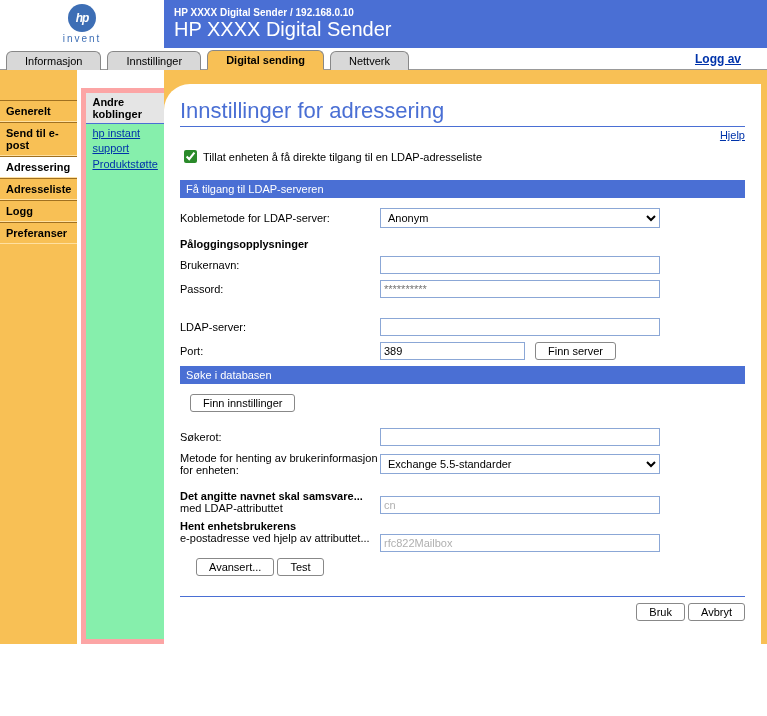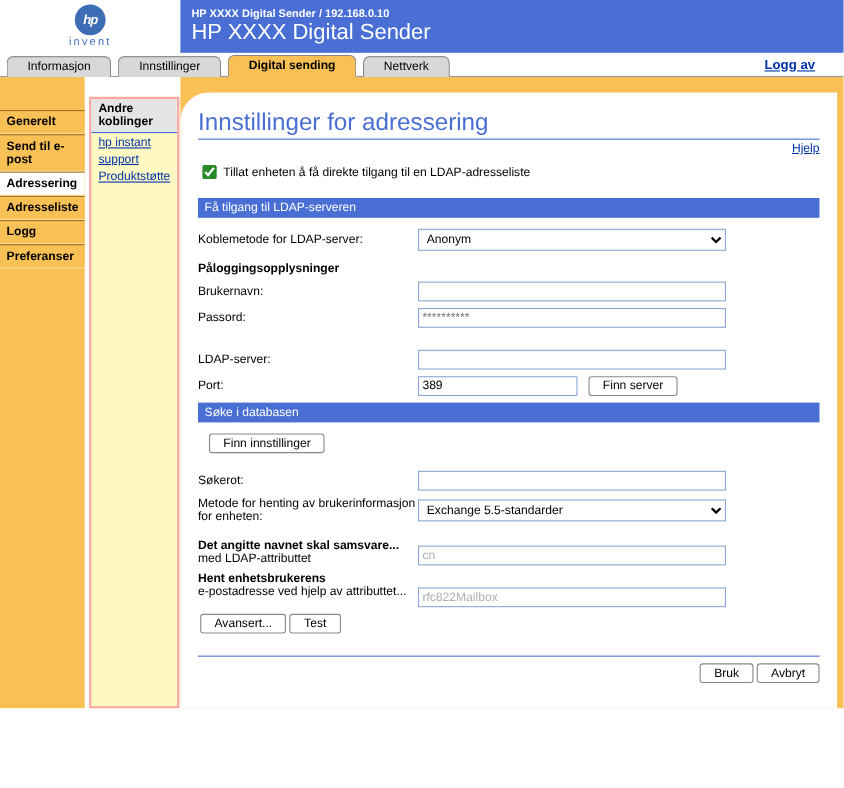--- a/index.html
+++ b/index.html
@@ -93,22 +93,22 @@
     padding: 4px 6px;
     font-weight: bold;
     cursor: pointer;
     font-size: 11px;
   }
   .sidebar-item.active {
     background: #fff;
   }
   .other-box {
     margin: 18px 4px 0 4px;
-    border: 2px solid #fca5a5;
-    background: #fef9c3;
+    border: 5px solid #fca5a5;
+    background: #86efac;
     padding: 0;
   }
   .other-head {
     background: #e5e5e5;
     font-weight: bold;
     padding: 3px 6px;
     border-bottom: 1px solid #4a6fd4;
   }
   .other-links { padding: 2px 6px 6px 6px; }
   .other-links a {
@@ -310,21 +310,21 @@
       <div class="form-row" style="align-items:flex-start;">
         <div class="form-label">
           <div style="font-weight:bold">Hent enhetsbrukerens</div>
           <div>e-postadresse ved hjelp av attributtet...</div>
         </div>
         <div class="form-input-col" style="padding-top:14px;">
           <input type="text" class="wide readonly" readonly="" value="rfc822Mailbox" style="">
         </div>
       </div>
 
-      <div style="margin:4px 0 0 2px;">
+      <div style="margin:4px 0 0 16px;">
         <button class="btn">Avansert...</button>
         <button class="btn">Test</button>
       </div>
 
       <hr class="footer-rule">
       <div class="footer-btns">
         <button class="btn">Bruk</button>
         <button class="btn">Avbryt</button>
       </div>
     </div>

